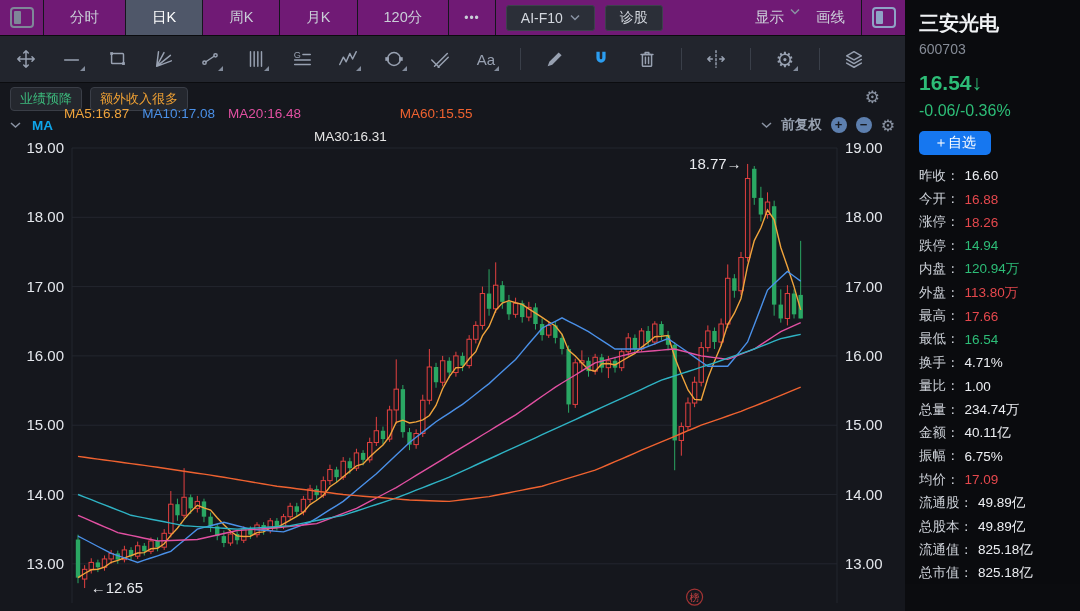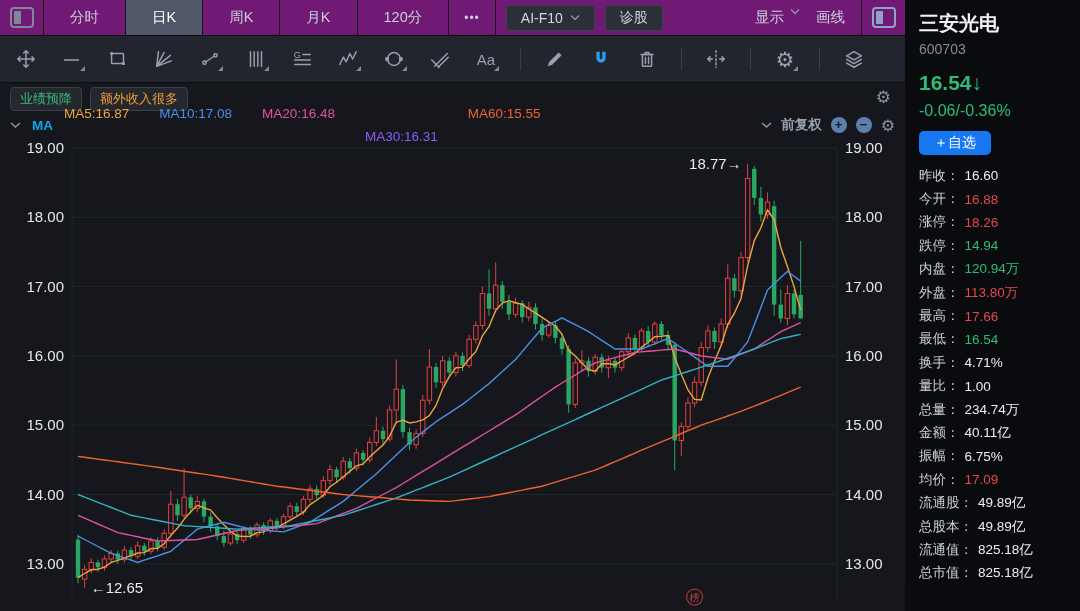--- a/index.html
+++ b/index.html
@@ -35,21 +35,21 @@
     justify-content:center; cursor:pointer; color:#98a1b1; }
   .tool.has-sub::after { content:''; position:absolute; right:-1px; bottom:0;
     border-left:5px solid transparent; border-bottom:5px solid #828b9b; }
   .tool svg { stroke:#98a1b1; fill:none; stroke-width:1.6; stroke-linecap:round; stroke-linejoin:round; }
   .tool .glyph { font-size:21px; line-height:21px; color:#98a1b1; }
   .vdiv { width:1px; height:22px; background:#3a3f49; }
   .aatxt { font-size:15px; color:#98a1b1; }
 
   
   .chartwrap { position:relative; flex:1; background:#15171d; }
-  .tagrow { position:absolute; left:10px; top:4px; right:8px; height:24px; display:flex;
+  .tagrow { position:absolute; left:10px; top:4px; right:19px; height:24px; display:flex;
     align-items:center; gap:8px; }
   .tagpill { background:#24272e; border:1px solid #3a3e47; border-radius:4px; padding:2px 9px;
     font-size:13px; cursor:pointer; white-space:nowrap; }
   .tag-gear { position:absolute; right:6px; top:0; font-size:17px; color:#8a93a3; cursor:pointer; }
   .marow { position:absolute; left:10px; top:31px; right:10px; height:22px; display:flex;
     align-items:center; gap:11px; font-size:13.5px; white-space:nowrap; }
   .marow .matitle { color:#0ea5e9; font-weight:bold; }
   .right-cluster { margin-left:auto; display:flex; align-items:center; gap:9px; }
   .adjlabel { color:#98a1b0;font-weight:bold; }
   .circbtn { width:16px; height:16px; border-radius:50%; background:#5d7fae; color:#171a21;
@@ -220,25 +220,25 @@
             <span class="tagpill" style="color: rgb(60, 186, 124);">业绩预降</span>
             <span class="tagpill" style="color: rgb(239, 160, 51);">额外收入很多</span>
           </span>
         <span class="tag-gear">⚙</span>
       </div>
       <div class="marow">
         <svg class="chev" width="11" height="8">
             <polyline points="1,2 5.5,6 10,2" fill="none" stroke="#8a93a3" stroke-width="1.5"></polyline>
           </svg>
         <span class="matitle">MA</span>
-        <span id="ma-legend" style="display:flex;gap:30px;">
+        <span id="ma-legend" style="display:flex;gap:13px;">
             <span style="color: rgb(240, 164, 60);">MA5:16.87</span>
             <span style="color: rgb(74, 144, 232);">MA10:17.08</span>
             <span style="color: rgb(226, 80, 162);">MA20:16.48</span>
-            <span style="color: #8b5cf6; margin-top: 23px;">MA30:16.31</span>
+            <span style="color: #e5e5e5; margin-top: 23px;">MA30:16.31</span>
             <span style="color: rgb(239, 98, 48);">MA60:15.55</span>
           </span>
         <span class="right-cluster">
           <svg class="chev" width="11" height="8">
               <polyline points="1,2 5.5,6 10,2" fill="none" stroke="#8a93a3" stroke-width="1.5"></polyline>
             </svg>
           <span class="adjlabel">前复权</span>
           <span class="circbtn">+</span>
           <span class="circbtn">−</span>
           <span class="ma-gear">⚙</span>

